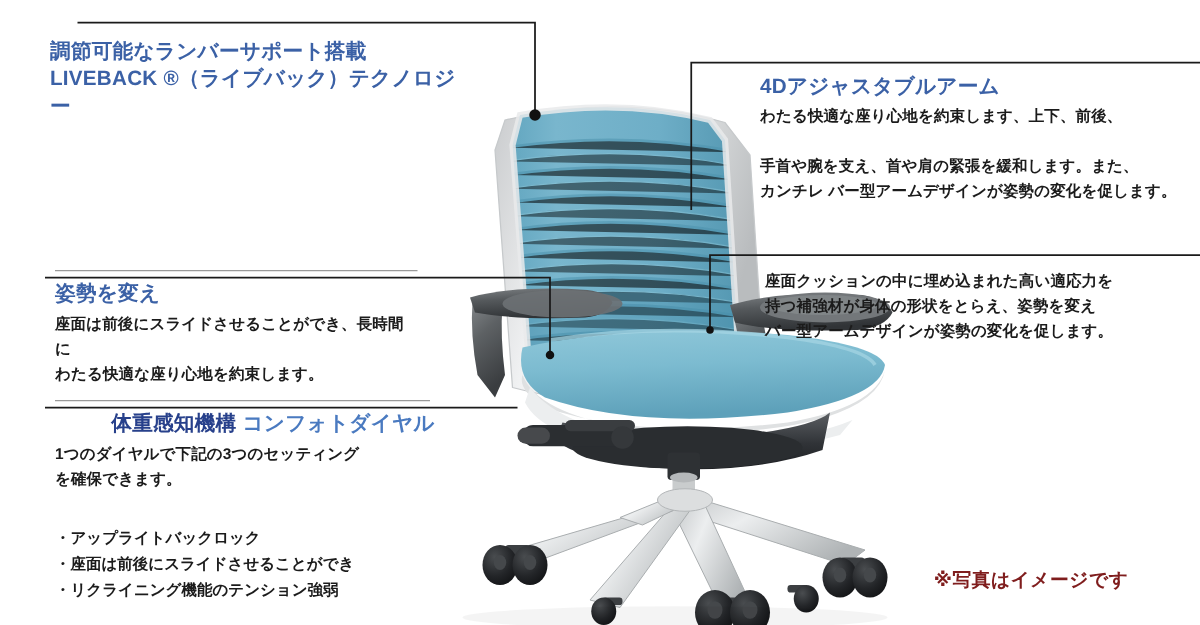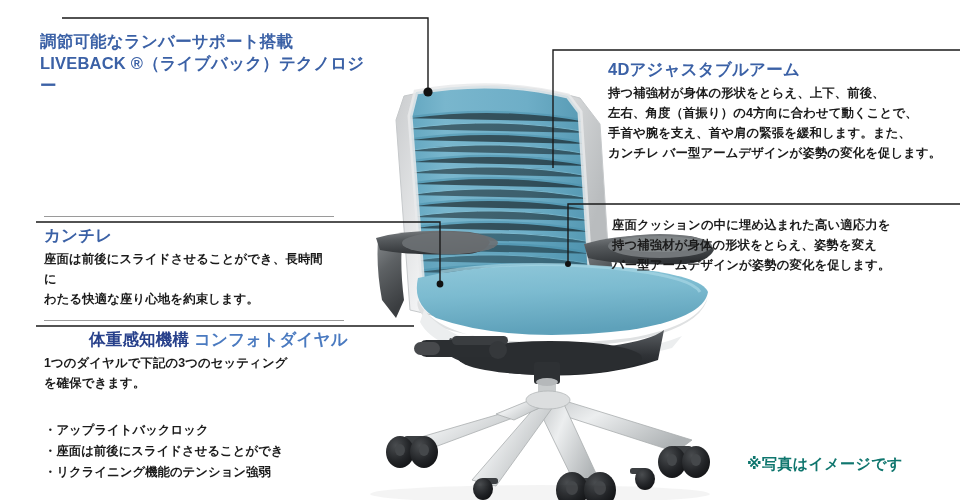--- a/index.html
+++ b/index.html
@@ -44,21 +44,21 @@
   
   #blk-liveback{left:40px;top:30px;width:330px;}
   #blk-arm{left:608px;top:58px;width:345px;}
   #blk-depth{left:44px;top:216px;width:290px;}
   #blk-bolster{left:612px;top:212px;width:340px;}
   #blk-dial{left:44px;top:320px;width:300px;}
   #blk-depth .divider,#blk-dial .divider{margin-bottom:7px;}
 
   .note{
     position:absolute;left:747px;top:455px;
-    font-size:15px;font-weight:bold;color:#0f766e;letter-spacing:.4px;
+    font-size:15px;font-weight:bold;color:#7f1d1d;letter-spacing:.4px;
     white-space:nowrap;
   }
 </style>
 </head>
 <body>
 
 <div id="stage">
 
   <div class="photo">
     <svg width="420" height="500" viewBox="0 0 420 500" xmlns="http://www.w3.org/2000/svg">
@@ -231,30 +231,30 @@
   <div class="block" id="blk-liveback">
     <h2 class="hd wrap">
       <span>調節可能なランバーサポート搭載</span><br>
       <span>LIVEBACK ®（ライブバック）テクノロジー</span>
     </h2>
   </div>
 
   <div class="block" id="blk-arm">
     <h2 class="hd">4Dアジャスタブルアーム</h2>
     <p class="body">
-      <span>持つ補強材が身体の形状をとらえ、上下、前後、</span><br>
-      <span>左右、角度（首振り）の4方向に合わせて動くことで、</span><br>
+      <span>わたる快適な座り心地を約束します、上下、前後、</span><br>
+      <br>
       <span>手首や腕を支え、首や肩の緊張を緩和します。また、</span><br>
       <span>カンチレ バー型アームデザインが姿勢の変化を促します。</span>
     </p>
   </div>
 
   <div class="block" id="blk-depth">
     <div class="divider"></div>
-    <h2 class="hd">カンチレ</h2>
+    <h2 class="hd">姿勢を変え</h2>
     <p class="body">
       <span>座面は前後にスライドさせることができ、長時間に</span><br>
       <span>わたる快適な座り心地を約束します。</span>
     </p>
   </div>
 
   <div class="block" id="blk-bolster">
     <p class="body">
       <span>座面クッションの中に埋め込まれた高い適応力を</span><br>
       <span>持つ補強材が身体の形状をとらえ、姿勢を変え</span><br>

